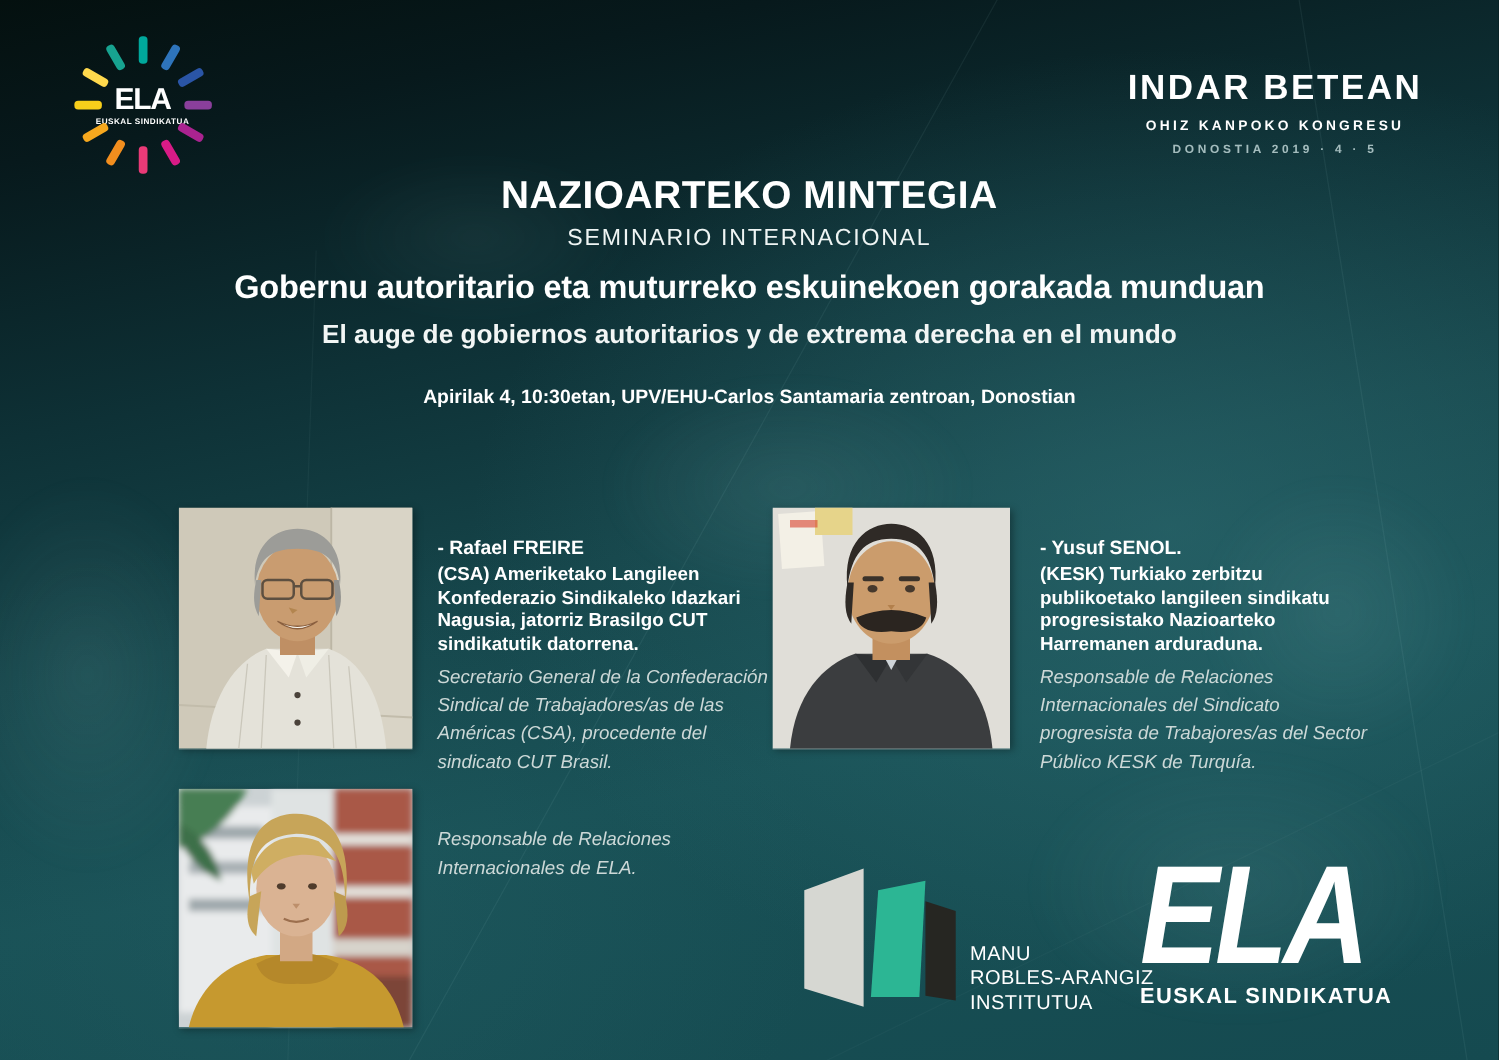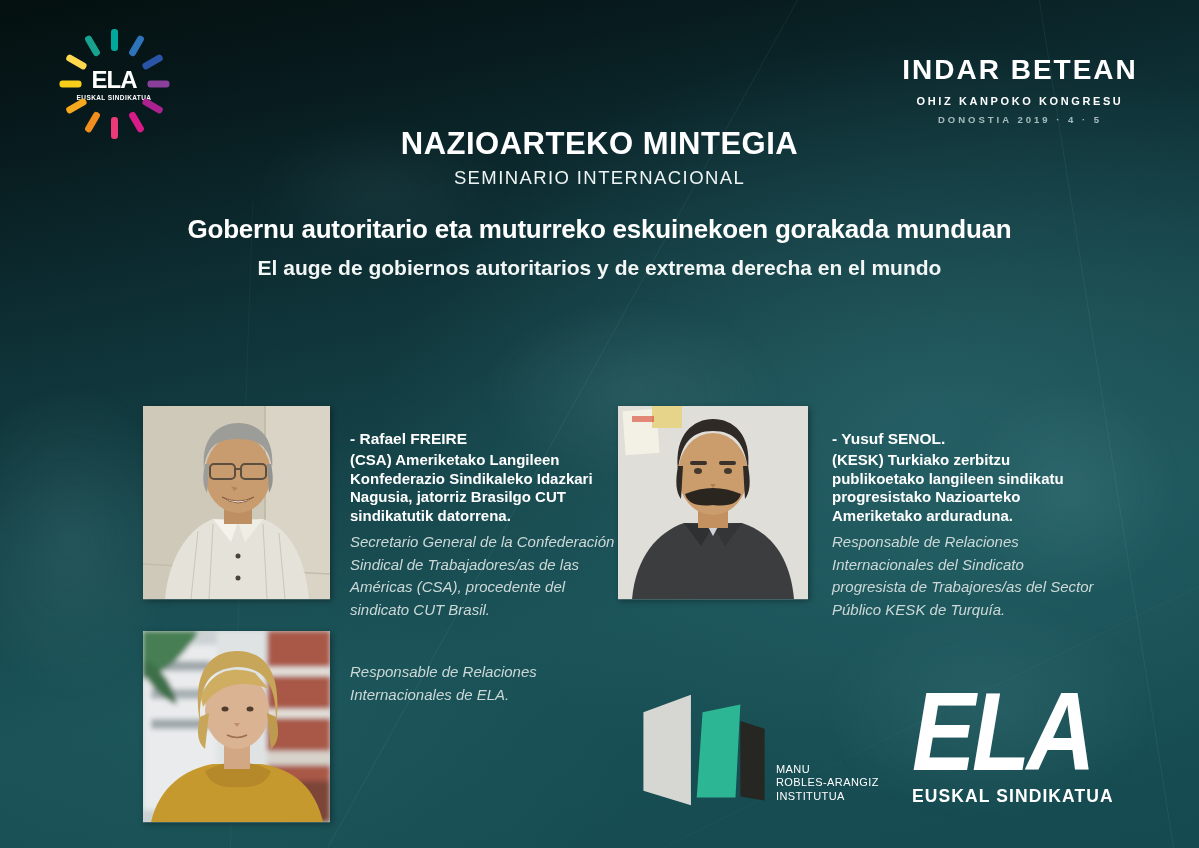--- a/index.html
+++ b/index.html
@@ -40,21 +40,21 @@
   .starburst .core .tag{ font-size:6.5px; font-weight:700; letter-spacing:.4px; margin-top:2px; }
 
   
   .congress{ position:absolute; right:34px; top:54px; width:290px; text-align:center; }
   .congress .title{ font-size:28px; font-weight:800; letter-spacing:2px; white-space:nowrap; }
   .congress .subtitle{ font-size:11px; font-weight:700; letter-spacing:2.6px; margin-top:9px; white-space:nowrap; }
   .congress .edition{ font-size:9.5px; font-weight:600; letter-spacing:3px; margin-top:7px;
                       color:rgba(214,233,233,.75); white-space:nowrap; }
 
   
-  .heading{ position:absolute; left:0; top:126px; width:100%; text-align:center; }
+  .heading{ position:absolute; left:0; top:138px; width:100%; text-align:center; }
   .heading .eu{ font-size:31px; font-weight:800; letter-spacing:.5px; }
   .heading .es{ font-size:18.5px; font-weight:400; letter-spacing:1.4px; margin-top:5px; color:#eef4f3; }
 
   
   .event{ position:absolute; left:0; top:214px; width:100%; text-align:center; }
   .event .title-eu{ font-size:26px; font-weight:700; letter-spacing:-.2px; }
   .event .title-es{ font-size:21px; font-weight:700; margin-top:11px; color:#f2f6f5; }
   .event .when{ font-size:15.5px; font-weight:700; margin-top:29px; }
 
   
@@ -68,21 +68,21 @@
   .ph1{ left:143px; top:406px; }
   .tx1{ left:350px; top:430px; width:272px; }
   .ph2{ left:618px; top:406px; }
   .tx2{ left:832px; top:430px; width:268px; }
   .ph3{ left:143px; top:631px; }
   .tx3{ left:350px; top:655px; width:260px; }
 
   
   .mra{ position:absolute; left:638px; top:690px; display:flex; align-items:center; }
   .mra .book{ width:132px; height:126px; }
-  .mra .lines{ margin-left:6px; margin-top:60px; font-size:11px; font-weight:400;
+  .mra .lines{ margin-left:6px; margin-top:60px; font-size:16px; font-weight:400;
                letter-spacing:.4px; line-height:1.22; color:#fff; }
 
   .elamark{ position:absolute; left:912px; top:682px; width:230px; text-align:left; }
   .elamark .big{ font-size:112px; font-weight:800; font-style:italic; letter-spacing:-4px;
                  line-height:.9; transform:scaleX(.85); transform-origin:left top; white-space:nowrap; }
   .elamark .tag{ font-size:17.5px; font-weight:800; letter-spacing:1.1px; margin-top:3px; white-space:nowrap; }
 </style>
 </head>
 <body>
 
@@ -124,20 +124,21 @@
   </div>
 
   <div class="heading">
     <div class="eu">NAZIOARTEKO MINTEGIA</div>
     <div class="es">SEMINARIO INTERNACIONAL</div>
   </div>
 
   <div class="event">
     <div class="title-eu">Gobernu autoritario eta muturreko eskuinekoen gorakada munduan</div>
     <div class="title-es">El auge de gobiernos autoritarios y de extrema derecha en el mundo</div>
+    <div class="when">Apirilak 4, 10:30etan, UPV/EHU-Carlos Santamaria zentroan, Donostian</div>
   </div>
 
   <div class="photo ph1">
     <svg width="187" height="193" viewBox="0 0 187 193">
       <rect width="187" height="193" fill="#cfc9b9"></rect>
       <rect x="122" width="65" height="193" fill="#d9d4c6"></rect>
       <line x1="122" y1="0" x2="122" y2="193" stroke="#bcb6a5" stroke-width="1.5"></line>
       <line x1="0" y1="158" x2="187" y2="168" stroke="#c2bcab" stroke-width="1.5"></line>
       <path d="M22,193 C26,150 46,122 70,113 L120,113 C146,122 162,150 166,193 Z" fill="#e4e2d9"></path>
       <g stroke="#c9c6ba" stroke-width="1">
@@ -188,21 +189,21 @@
       <rect x="101" y="55" width="17" height="4" rx="2" fill="#3a322a"></rect>
       <ellipse cx="80" cy="65" rx="4" ry="3" fill="#45382c"></ellipse>
       <ellipse cx="110" cy="65" rx="4" ry="3" fill="#45382c"></ellipse>
       <path d="M92,78 L98,78 L95,82 Z" fill="#b3804c"></path>
       <path d="M67,88 Q95,76 123,88 Q119,102 95,99 Q71,102 67,88 Z" fill="#2b2520"></path>
     </svg>
   </div>
 
   <div class="bio tx2">
     <div class="name">- Yusuf SENOL.</div>
-    <div class="eu">(KESK) Turkiako zerbitzu publikoetako langileen sindikatu progresistako Nazioarteko Ameriketako arduraduna.</div>
+    <div class="eu">(KESK) Turkiako zerbitzu publikoetako langileen sindikatu progresistako Nazioarteko Harremanen arduraduna.</div>
     <div class="es">Responsable de Relaciones Internacionales del Sindicato progresista de Trabajores/as del Sector Público KESK de Turquía.</div>
   </div>
 
   <div class="photo ph3">
     <svg width="187" height="191" viewBox="0 0 187 191">
       <defs>
           <filter id="blur3" x="-20%" y="-20%" width="140%" height="140%">
             <feGaussianBlur stdDeviation="2.6"></feGaussianBlur>
           </filter>
         </defs>

